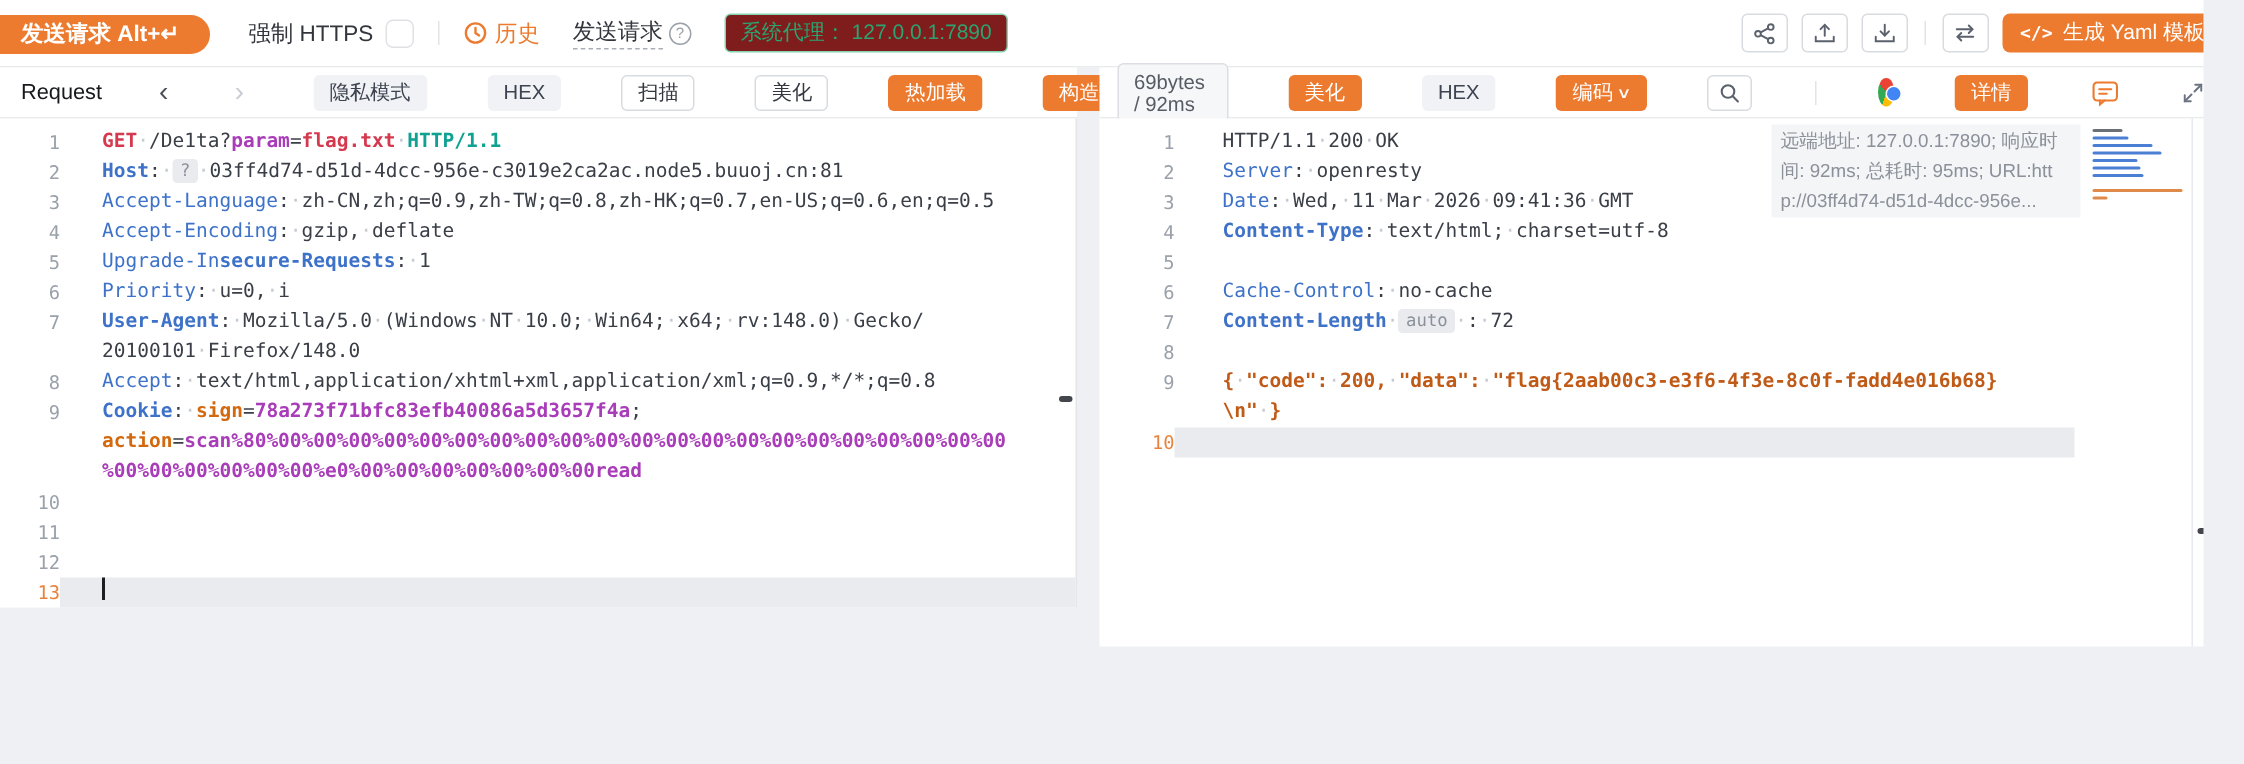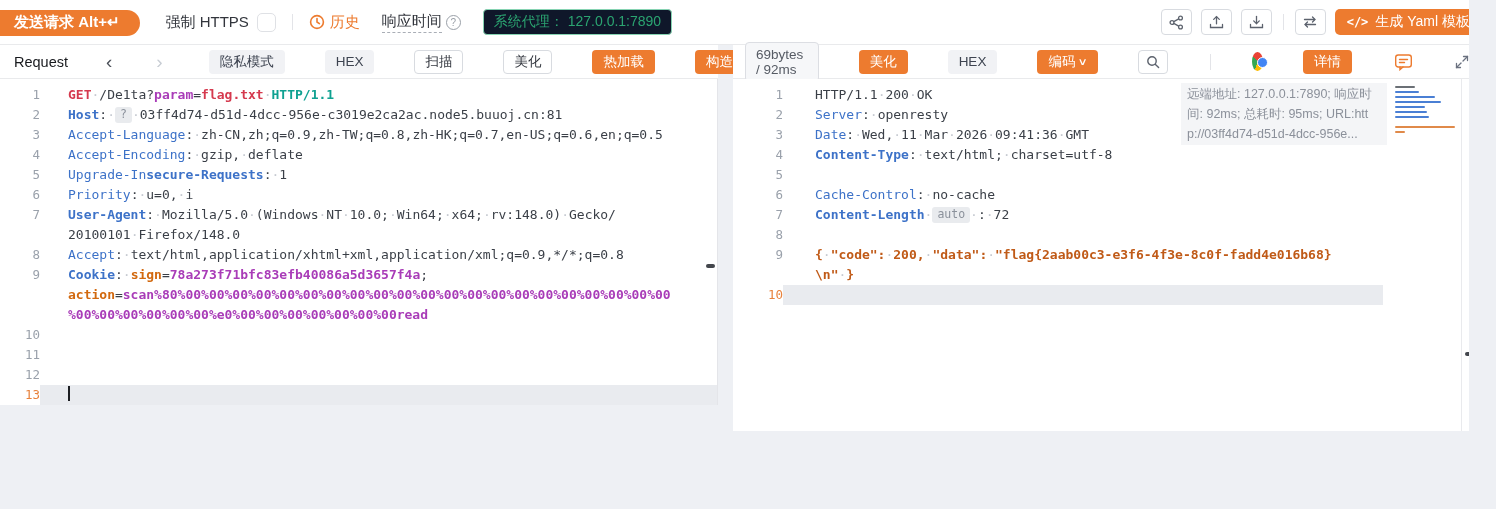--- a/index.html
+++ b/index.html
@@ -14,21 +14,21 @@
               align-items:center; cursor:pointer; }
   .tb-label { font-size:15px; color:#32353c; margin-left:26px; }
   .checkbox { width:19px; height:19px; border:1.5px solid #dfe1e5; border-radius:5px; background:#fff;
               margin-left:8px; cursor:pointer; }
   .vdiv { width:1px; height:16px; background:#e3e4e8; margin:0 16px; }
   .history { display:inline-flex; align-items:center; gap:5px; color:#ED7B2F; font-size:15px; cursor:pointer; }
   .blast { margin-left:22px; display:inline-flex; align-items:center; gap:4px; cursor:pointer; }
   .blast .bl-t { font-size:15px; color:#32353c; border-bottom:1.5px dashed #a9aeb6; padding-bottom:1px; }
   .qmark { width:15px; height:15px; border:1.2px solid #9aa0a8; border-radius:50%; color:#9aa0a8;
            font-size:10px; display:inline-flex; align-items:center; justify-content:center; }
-  .proxy { margin-left:22px; border:1px solid #86d3b2; background:#0f172a; color:#2BA471;
+  .proxy { margin-left:22px; border:1px solid #86d3b2; background:#7f1d1d; color:#2BA471;
            font-size:14px; border-radius:4px; padding:3px 10px; }
   .tb-right { margin-left:auto; display:flex; align-items:center; gap:9px; padding-right:14px; }
   .iconbtn { width:31px; height:26px; border:1px solid #d8dbe0; border-radius:4px; background:#fff;
              display:inline-flex; align-items:center; justify-content:center; cursor:pointer; color:#5c626d; }
   .yaml-btn { height:26px; background:#ED7B2F; color:#fff; border:none; border-radius:5px; font-size:14px;
               padding:0 12px; display:inline-flex; align-items:center; gap:7px; cursor:pointer; }
   .yaml-code { font-family:"DejaVu Sans Mono", monospace; font-size:12px; font-weight:bold; }
 
   
   .phead { position:absolute; top:45px; height:34px; background:#fff; border-bottom:1px solid #e9eaec;
@@ -102,21 +102,21 @@
     <span class="history">
       <span>
         <svg width="16" height="16" viewBox="0 0 16 16">
             <circle cx="8" cy="8" r="6.4" fill="none" stroke="#ED7B2F" stroke-width="1.6"></circle>
             <path d="M8 4.6V8l2.4 1.6" fill="none" stroke="#ED7B2F" stroke-width="1.6" stroke-linecap="round"></path>
           </svg>
       </span>
       <span>历史</span>
     </span>
     <span class="blast">
-      <span class="bl-t">响应时间</span>
+      <span class="bl-t">发送请求</span>
       <span class="qmark">?</span>
     </span>
     <span class="proxy">系统代理： 127.0.0.1:7890</span>
 
     <span class="tb-right">
       <span class="iconbtn">
         <span>
           <svg width="15" height="15" viewBox="0 0 15 15" fill="none" stroke="#5c626d" stroke-width="1.3">
               <circle cx="11.5" cy="3" r="1.9"></circle>
               <circle cx="3" cy="7.5" r="1.9"></circle>

